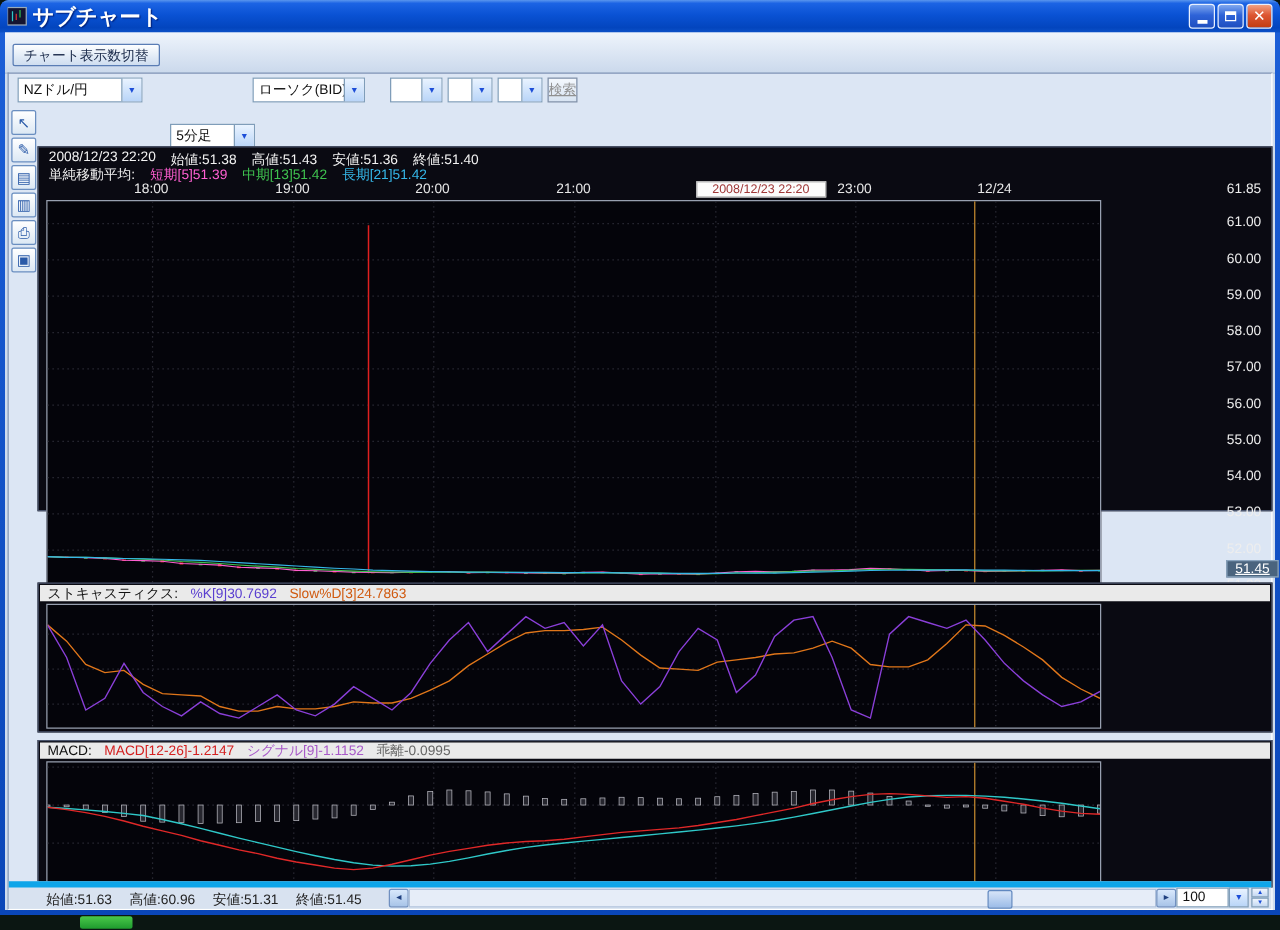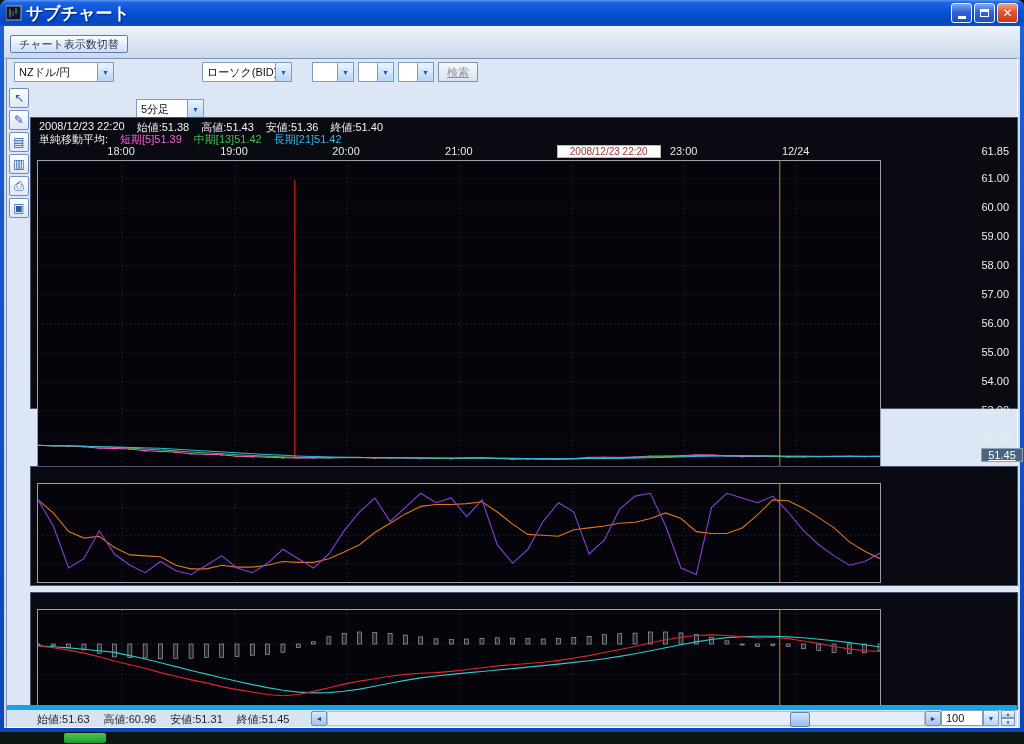--- a/index.html
+++ b/index.html
@@ -142,21 +142,21 @@
           <span class="combo-arrow">▼</span>
         </div>
         <div class="combo" style="left:351px;top:3px;width:36px;">
           <span class="combo-val"></span>
           <span class="combo-arrow">▼</span>
         </div>
         <div class="combo" style="left:391px;top:3px;width:36px;">
           <span class="combo-val"></span>
           <span class="combo-arrow">▼</span>
         </div>
-        <div class="mini-btn" style="left:431px;top:3px;width:40px;text-decoration:underline;">検索</div>
+        <div class="mini-btn" style="left:431px;top:3px;width:24px;text-decoration:underline;">検索</div>
 
         <div id="side-tools">
             <div class="tool-btn">
               <span>↖</span>
             </div>
             <div class="tool-btn">
               <span>✎</span>
             </div>
             <div class="tool-btn">
               <span>▤</span>
@@ -286,38 +286,49 @@
               <div class="ylab" style="top: 186.021px;">55.00</div>
               <div class="ylab" style="top: 215.028px;">54.00</div>
               <div class="ylab" style="top: 244.034px;">53.00</div>
               <div class="ylab" style="top: 273.04px;">52.00</div>
               <div class="ylab" style="top: 302.047px;">51.00</div>
             </div>
           <div id="cur-price" style="top: 329.994px; text-decoration: underline;">51.45</div>
         </div>
 
         <div class="dark" id="stoch-block">
+          <div class="ind-header">
+            <span>ストキャスティクス:</span>
+            <span class="c-k">%K[9]30.7692</span>
+            <span class="c-d">Slow%D[3]24.7863</span>
+          </div>
           <svg id="stoch-svg" class="plot" width="842" height="98">
               <line x1="84.0316" x2="84.0316" y1="0" y2="98" stroke="#30303C" stroke-dasharray="1 3"></line>
               <line x1="197.02800000000002" x2="197.02800000000002" y1="0" y2="98" stroke="#30303C" stroke-dasharray="1 3"></line>
               <line x1="309.014" x2="309.014" y1="0" y2="98" stroke="#30303C" stroke-dasharray="1 3"></line>
               <line x1="421.842" x2="421.842" y1="0" y2="98" stroke="#30303C" stroke-dasharray="1 3"></line>
               <line x1="534.67" x2="534.67" y1="0" y2="98" stroke="#30303C" stroke-dasharray="1 3"></line>
               <line x1="646.6560000000001" x2="646.6560000000001" y1="0" y2="98" stroke="#30303C" stroke-dasharray="1 3"></line>
               <line x1="758.642" x2="758.642" y1="0" y2="98" stroke="#30303C" stroke-dasharray="1 3"></line>
               <line x1="0" x2="842" y1="23.333333333333332" y2="23.333333333333332" stroke="#30303C" stroke-dasharray="1 3"></line>
               <line x1="0" x2="842" y1="51.333333333333336" y2="51.333333333333336" stroke="#30303C" stroke-dasharray="1 3"></line>
               <line x1="0" x2="842" y1="79.33333333333333" y2="79.33333333333333" stroke="#30303C" stroke-dasharray="1 3"></line>
               <line x1="741.802" x2="741.802" y1="0" y2="98" stroke="#C58A2E"></line>
               <polyline points="0.0,15.9 15.3,28.9 30.6,47.6 45.9,54.1 61.2,52.3 76.5,63.5 91.9,70.9 107.2,71.9 122.5,72.8 137.8,81.2 153.1,84.9 168.4,84.9 183.7,81.2 199.0,83.1 214.3,83.1 229.6,81.2 244.9,77.5 260.3,78.4 275.6,78.4 290.9,74.7 306.2,68.1 321.5,60.7 336.8,48.5 352.1,39.2 367.4,29.9 382.7,22.4 398.0,20.5 413.3,20.5 428.7,19.6 444.0,17.7 459.3,28.0 474.6,40.1 489.9,50.4 505.2,51.3 520.5,52.3 535.8,45.7 551.1,43.9 566.4,42.0 581.7,39.2 597.1,38.3 612.4,34.5 627.7,28.9 643.0,34.5 658.3,47.6 673.6,49.5 688.9,49.5 704.2,43.9 719.5,30.8 734.8,15.9 750.1,16.8 765.5,24.3 780.8,33.6 796.1,43.9 811.4,57.9 826.7,67.2 842.0,74.7" fill="none" stroke="#E0761A" stroke-width="1.1"></polyline>
               <polyline points="0.0,15.9 15.3,42.0 30.6,84.0 45.9,74.7 61.2,46.7 76.5,70.0 91.9,81.2 107.2,88.7 122.5,77.5 137.8,86.8 153.1,90.5 168.4,81.2 183.7,71.9 199.0,84.0 214.3,88.7 229.6,79.3 244.9,65.3 260.3,74.7 275.6,84.0 290.9,70.0 306.2,46.7 321.5,28.0 336.8,14.0 352.1,37.3 367.4,23.3 382.7,9.3 398.0,18.7 413.3,14.0 428.7,32.7 444.0,15.9 459.3,60.7 474.6,79.3 489.9,65.3 505.2,37.3 520.5,18.7 535.8,28.0 551.1,70.0 566.4,56.0 581.7,25.2 597.1,12.1 612.4,9.3 627.7,42.0 643.0,84.0 658.3,90.5 673.6,23.3 688.9,9.3 704.2,14.0 719.5,18.7 734.8,12.1 750.1,28.0 765.5,46.7 780.8,60.7 796.1,71.9 811.4,81.2 826.7,77.5 842.0,69.1" fill="none" stroke="#8A3FD8" stroke-width="1.1"></polyline>
             </svg>
         </div>
 
         <div class="dark" id="macd-block">
+          <div class="ind-header">
+            <span>MACD:</span>
+            <span class="c-macd">MACD[12-26]-1.2147</span>
+            <span class="c-sig">シグナル[9]-1.1152</span>
+            <span class="c-diff">乖離-0.0995</span>
+          </div>
           <svg id="macd-svg" class="plot" width="842" height="96">
               <line x1="84.0316" x2="84.0316" y1="0" y2="96" stroke="#30303C" stroke-dasharray="1 3"></line>
               <line x1="197.02800000000002" x2="197.02800000000002" y1="0" y2="96" stroke="#30303C" stroke-dasharray="1 3"></line>
               <line x1="309.014" x2="309.014" y1="0" y2="96" stroke="#30303C" stroke-dasharray="1 3"></line>
               <line x1="421.842" x2="421.842" y1="0" y2="96" stroke="#30303C" stroke-dasharray="1 3"></line>
               <line x1="534.67" x2="534.67" y1="0" y2="96" stroke="#30303C" stroke-dasharray="1 3"></line>
               <line x1="646.6560000000001" x2="646.6560000000001" y1="0" y2="96" stroke="#30303C" stroke-dasharray="1 3"></line>
               <line x1="758.642" x2="758.642" y1="0" y2="96" stroke="#30303C" stroke-dasharray="1 3"></line>
               <line x1="0" x2="842" y1="3.6455696202531627" y2="3.6455696202531627" stroke="#30303C" stroke-dasharray="1 3"></line>
               <line x1="0" x2="842" y1="34.0253164556962" y2="34.0253164556962" stroke="#30303C" stroke-dasharray="1 3"></line>

